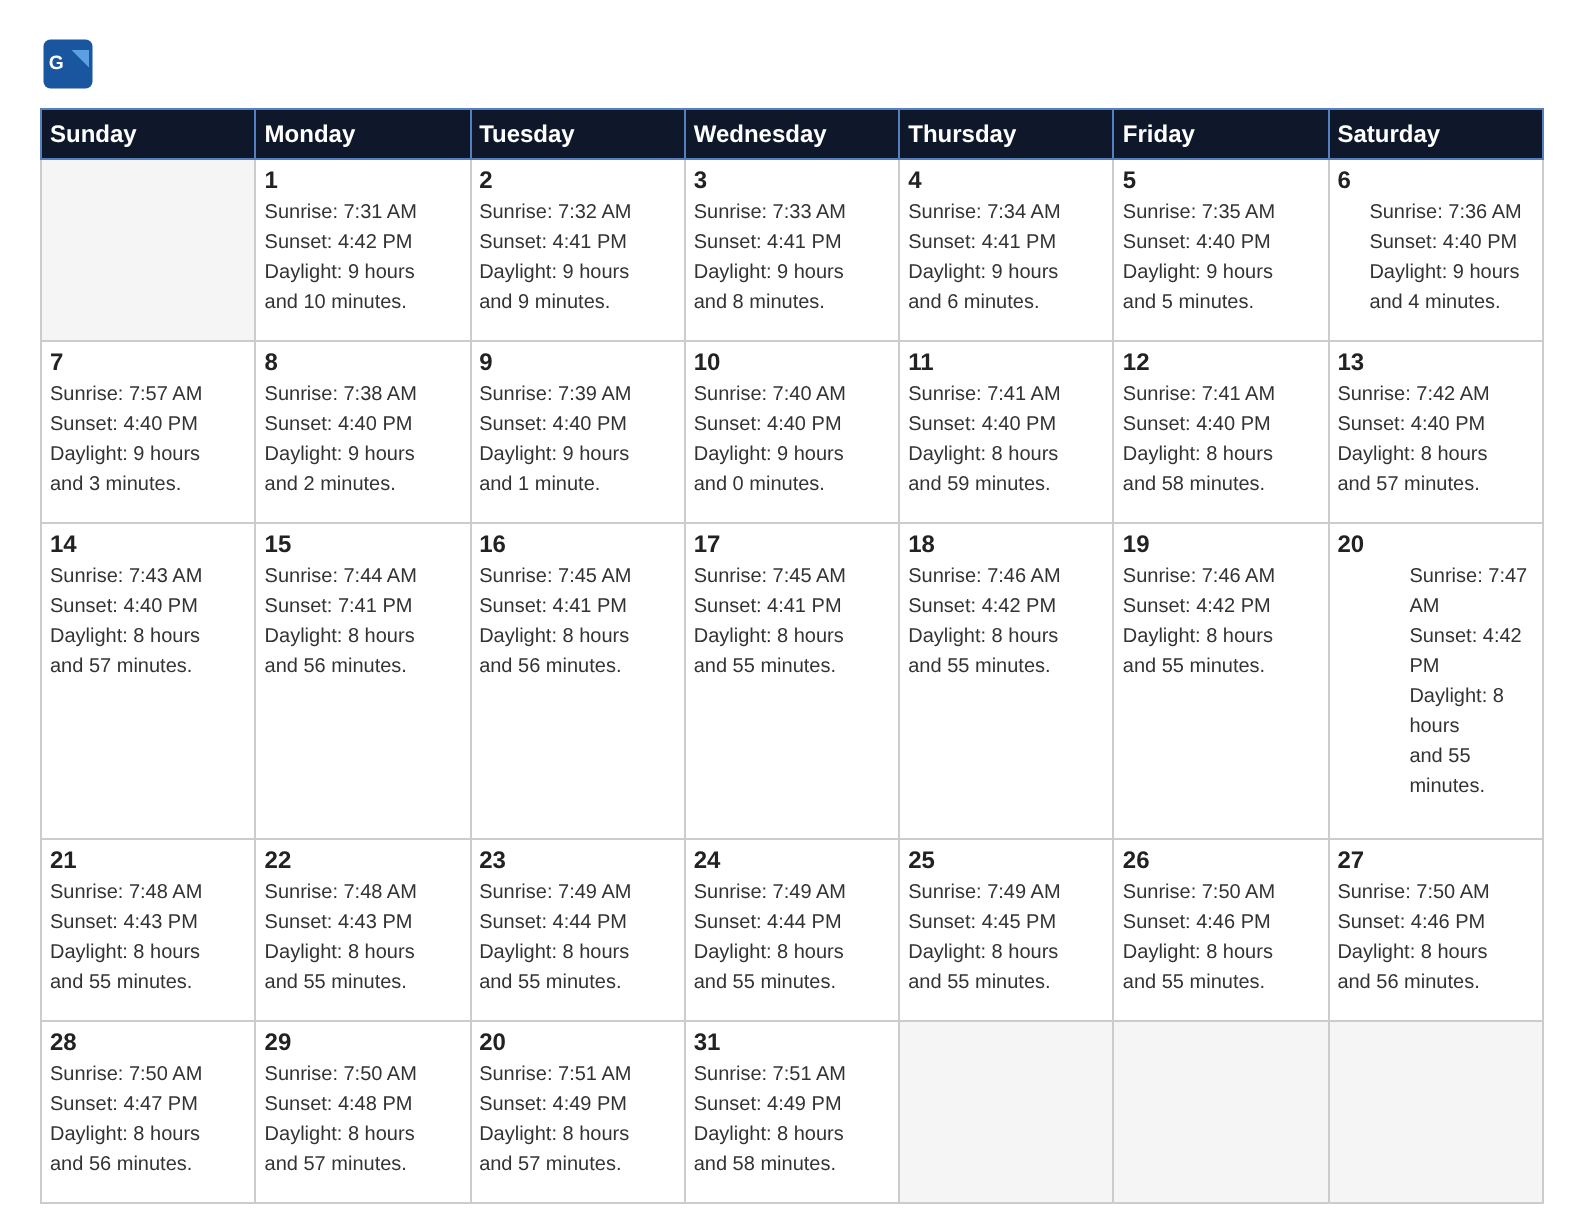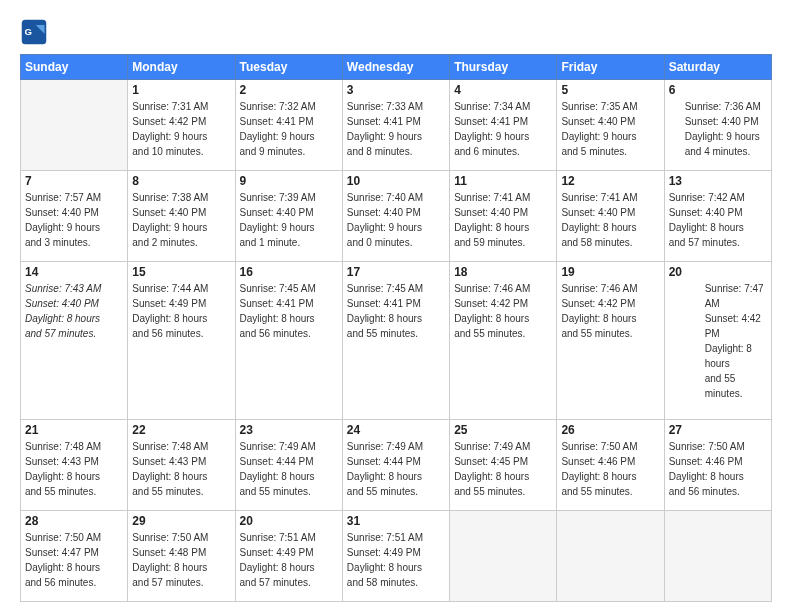--- a/index.html
+++ b/index.html
@@ -55,21 +55,21 @@
       color: #444;
     }
     .calendar {
       flex: 1;
       border: 1px solid #bbb;
       border-collapse: collapse;
       width: 100%;
       table-layout: fixed;
     }
     .calendar th {
-      background: #3b82f6;
+      background: #0f172a;
       color: #fff;
       font-size: 12px;
       font-weight: bold;
       padding: 5px 4px;
       text-align: left;
       border: 1px solid #5580c0;
     }
     .calendar td {
       border: 1px solid #ccc;
       vertical-align: top;
@@ -224,29 +224,29 @@
             <span class="day-num">13</span>
             <div class="day-info" style="white-space: pre-line;">Sunrise: 7:42 AM
 Sunset: 4:40 PM
 Daylight: 8 hours
 and 57 minutes.</div>
           </td>
         </tr>
         <tr>
           <td>
             <span class="day-num">14</span>
-            <div class="day-info" style="white-space: pre-line; font-style: italic;">Sunrise: 7:43 AM
+            <div class="day-info" style="white-space: pre-line;">Sunrise: 7:43 AM
 Sunset: 4:40 PM
 Daylight: 8 hours
 and 57 minutes.</div>
           </td>
           <td>
             <span class="day-num">15</span>
             <div class="day-info" style="white-space: pre-line;">Sunrise: 7:44 AM
-Sunset: 4:49 PM
+Sunset: 7:41 PM
 Daylight: 8 hours
 and 56 minutes.</div>
           </td>
           <td>
             <span class="day-num">16</span>
             <div class="day-info" style="white-space: pre-line;">Sunrise: 7:45 AM
 Sunset: 4:41 PM
 Daylight: 8 hours
 and 56 minutes.</div>
           </td>

